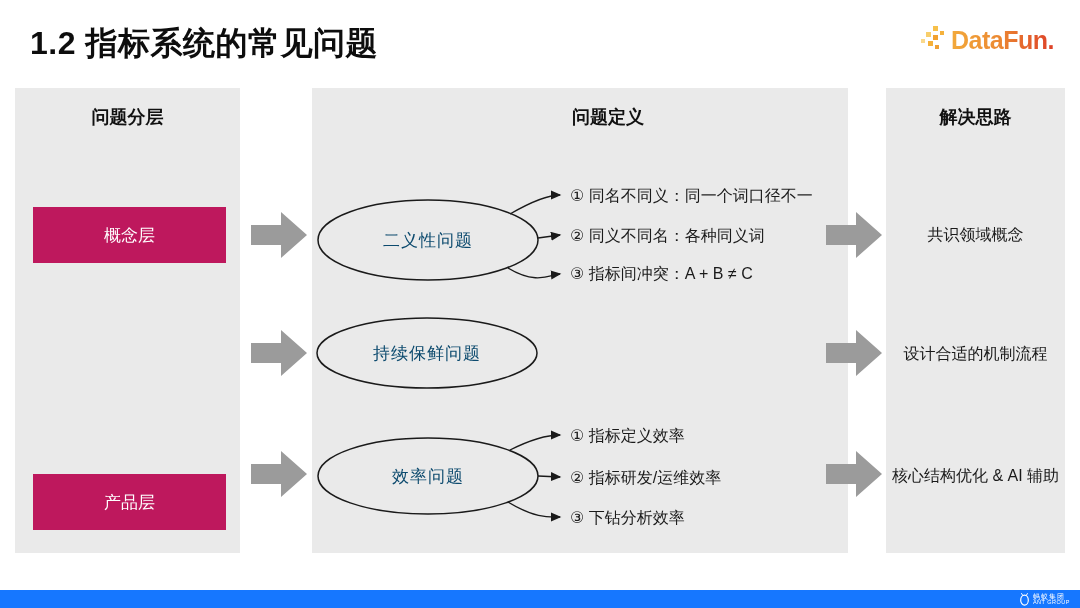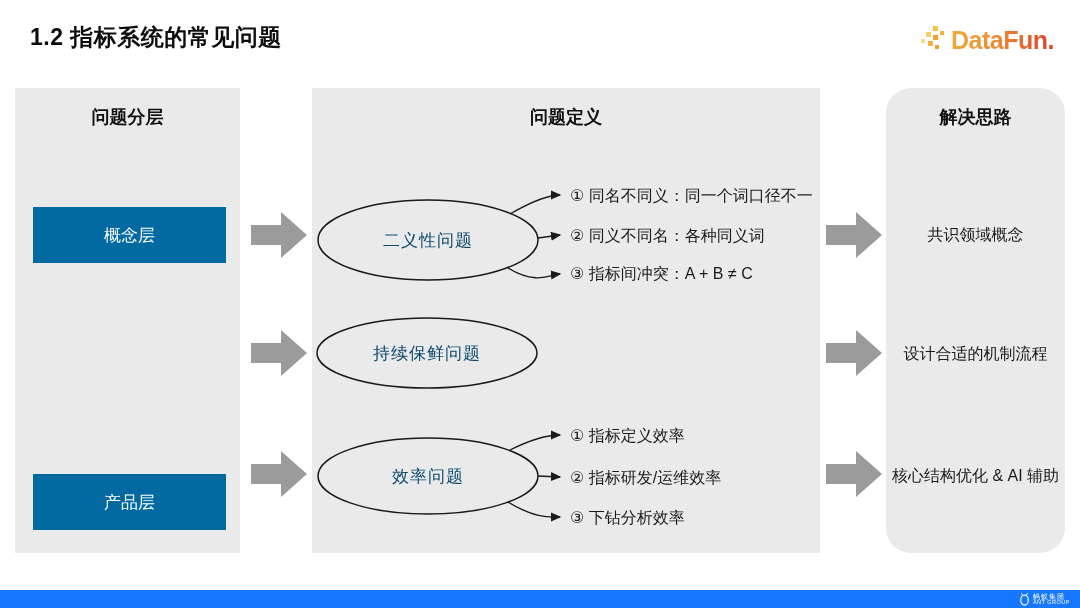--- a/index.html
+++ b/index.html
@@ -4,41 +4,41 @@
 <style>
   html,body{margin:0;padding:0;}
   body{
     width:1080px;height:608px;position:relative;background:#ffffff;
     font-family:"Liberation Sans","DejaVu Sans",sans-serif;
     color:#1a1a1a;overflow:hidden;
   }
   .abs{position:absolute;}
   
   .slide-title{
-    left:30px;top:22px;font-size:23px;font-weight:700;color:#0d0d0d;
+    left:30px;top:22px;font-size:32px;font-weight:700;color:#0d0d0d;
     letter-spacing:0.5px;
   }
   
   .logo{right:26px;top:24px;display:flex;align-items:center;gap:2px;}
   .logo-text{
     font-size:25px;font-weight:700;letter-spacing:-0.5px;
     background:linear-gradient(90deg,#F2A93B 0%,#EC8A32 45%,#DD3F27 100%);
     -webkit-background-clip:text;background-clip:text;color:transparent;
   }
   
   .panel{background:#eaeaea;top:88px;height:465px;}
   .panel-left{left:15px;width:225px;}
-  .panel-mid{left:312px;width:508px;}
-  .panel-right{left:886px;width:179px;border-radius:25px;}
+  .panel-mid{left:312px;width:508px;padding-left:28px;}
+  .panel-right{left:886px;width:179px;}
   .panel-header{
     width:100%;text-align:center;top:17px;font-size:18px;font-weight:700;color:#111;
   }
   
   .layer-box{
-    left:18px;width:193px;height:56px;background:#0369a1;
+    left:18px;width:193px;height:56px;background:#be185d;
     display:flex;align-items:center;justify-content:center;
     color:#ffffff;font-size:17px;
   }
   
   .flow-arrow{width:56px;height:46px;}
   
   .ellipse-label{
     display:flex;align-items:center;justify-content:center;
     color:#0c4a6e;font-size:17px;letter-spacing:1px;
   }

